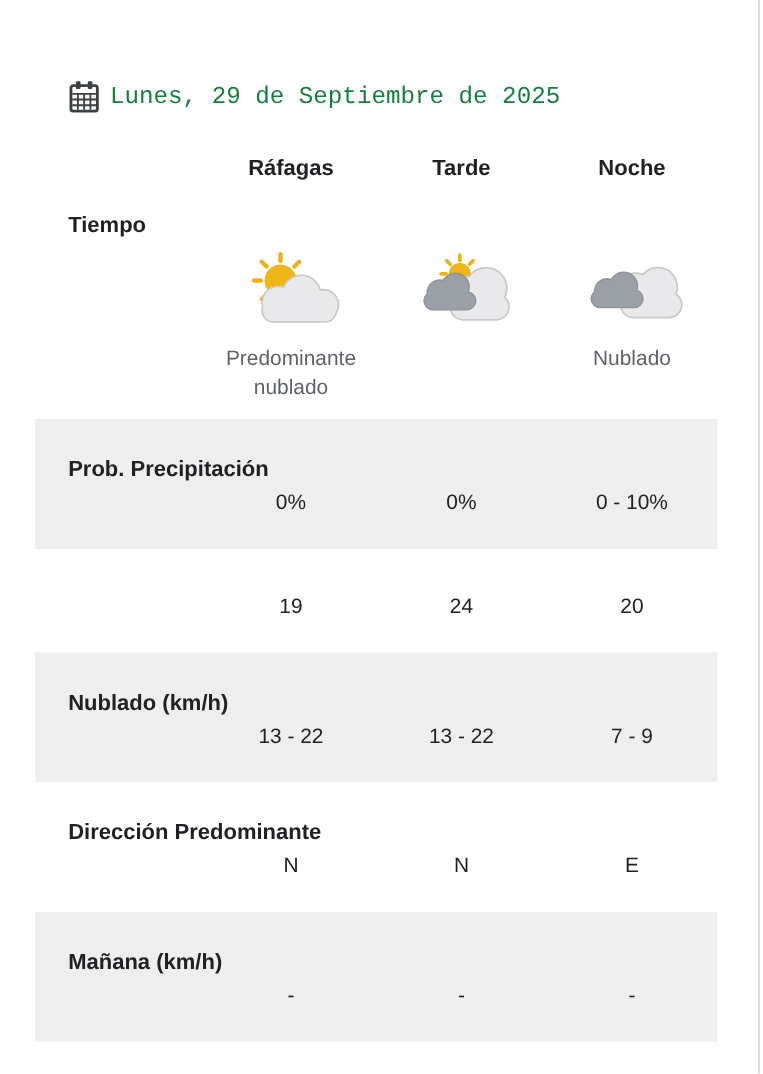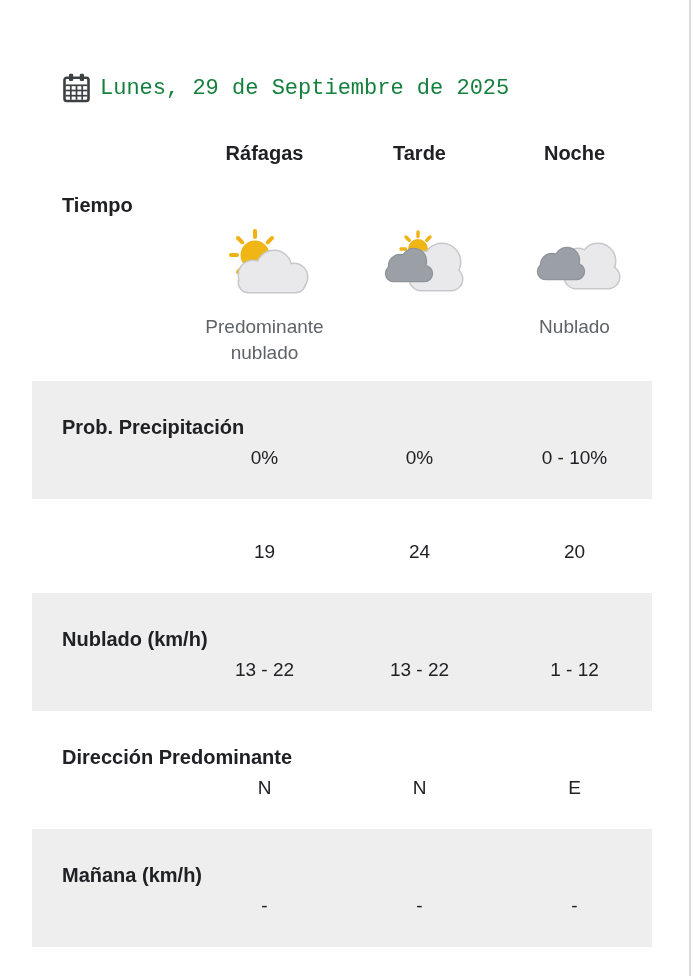--- a/index.html
+++ b/index.html
@@ -246,21 +246,21 @@
       <div class="val">20</div>
     </div>
   </div>
 
   <div class="data-section shaded">
     <div class="row-label">Nublado (km/h)</div>
     <div class="grid4 values-row">
       <div></div>
       <div class="val">13 - 22</div>
       <div class="val">13 - 22</div>
-      <div class="val">1 - 12</div>
+      <div class="val">7 - 9</div>
     </div>
   </div>
 
   <div class="data-section">
     <div class="row-label">Dirección Predominante</div>
     <div class="grid4 values-row">
       <div></div>
       <div class="val">N</div>
       <div class="val">N</div>
       <div class="val">E</div>

